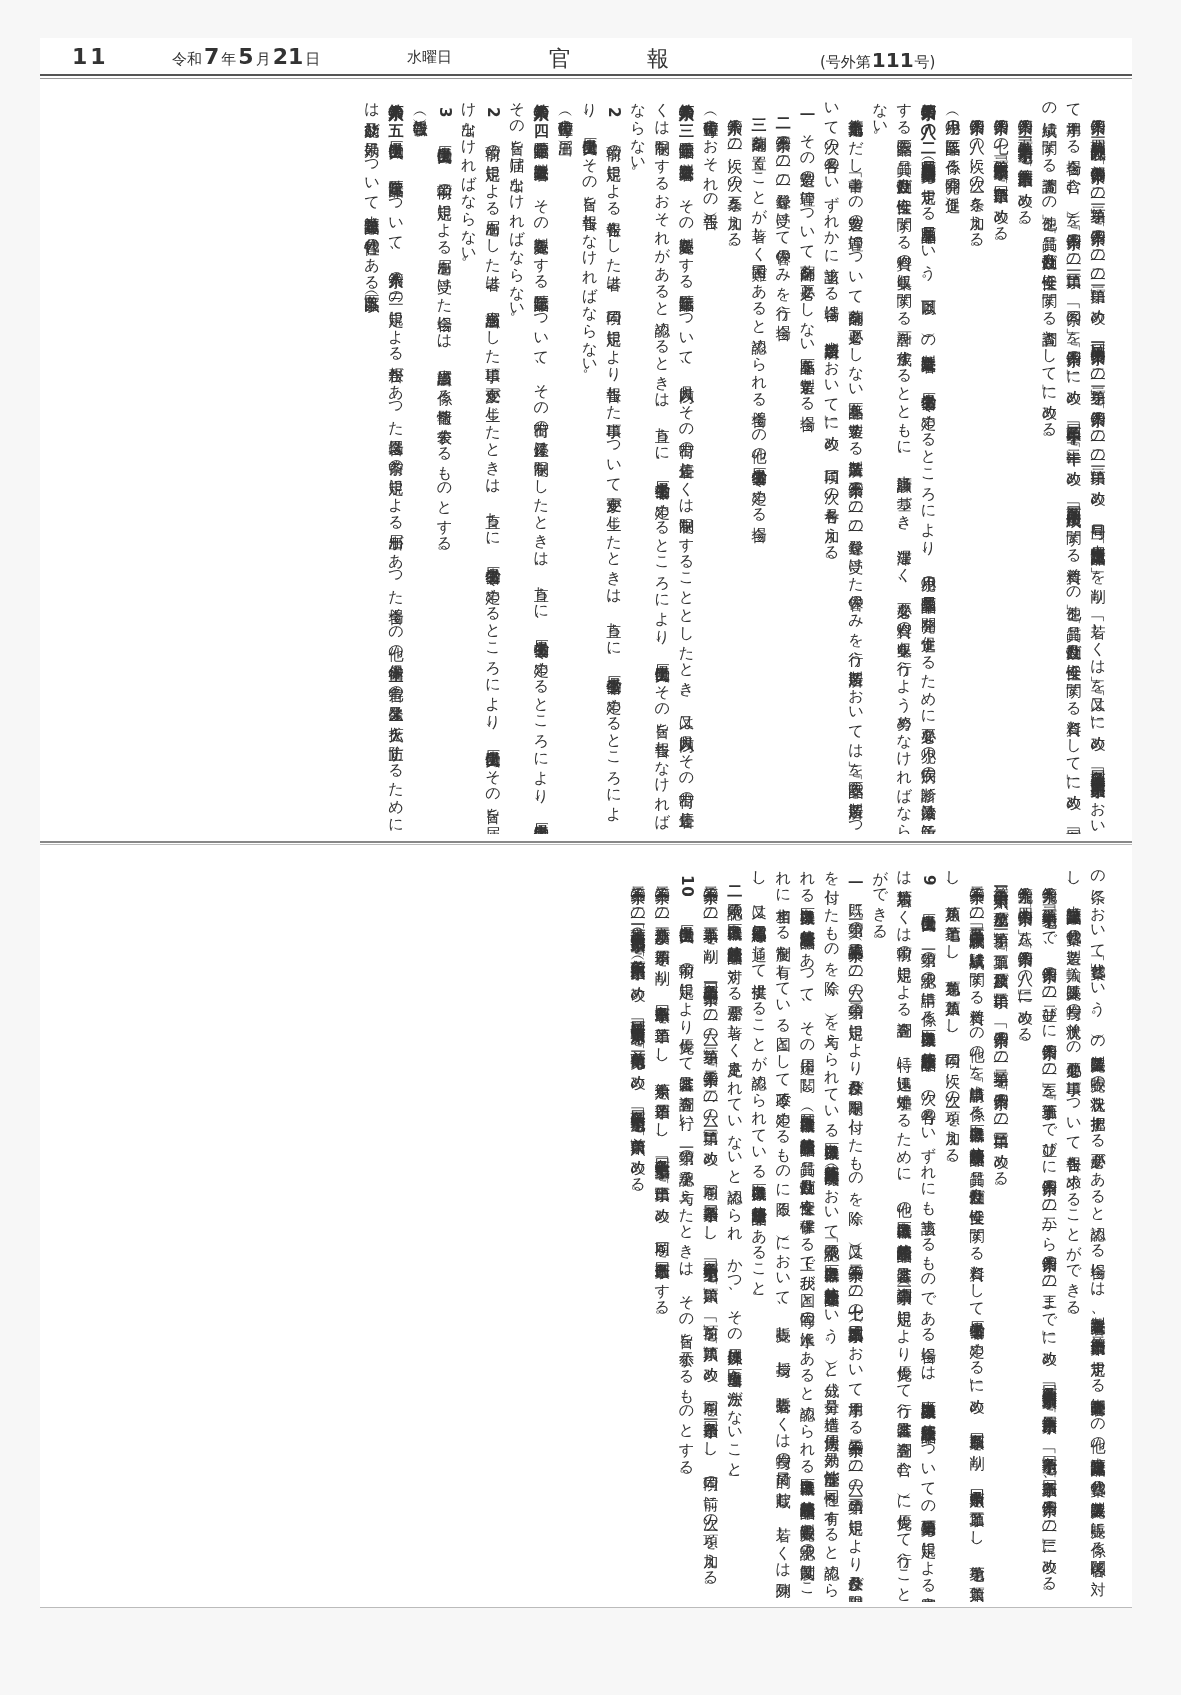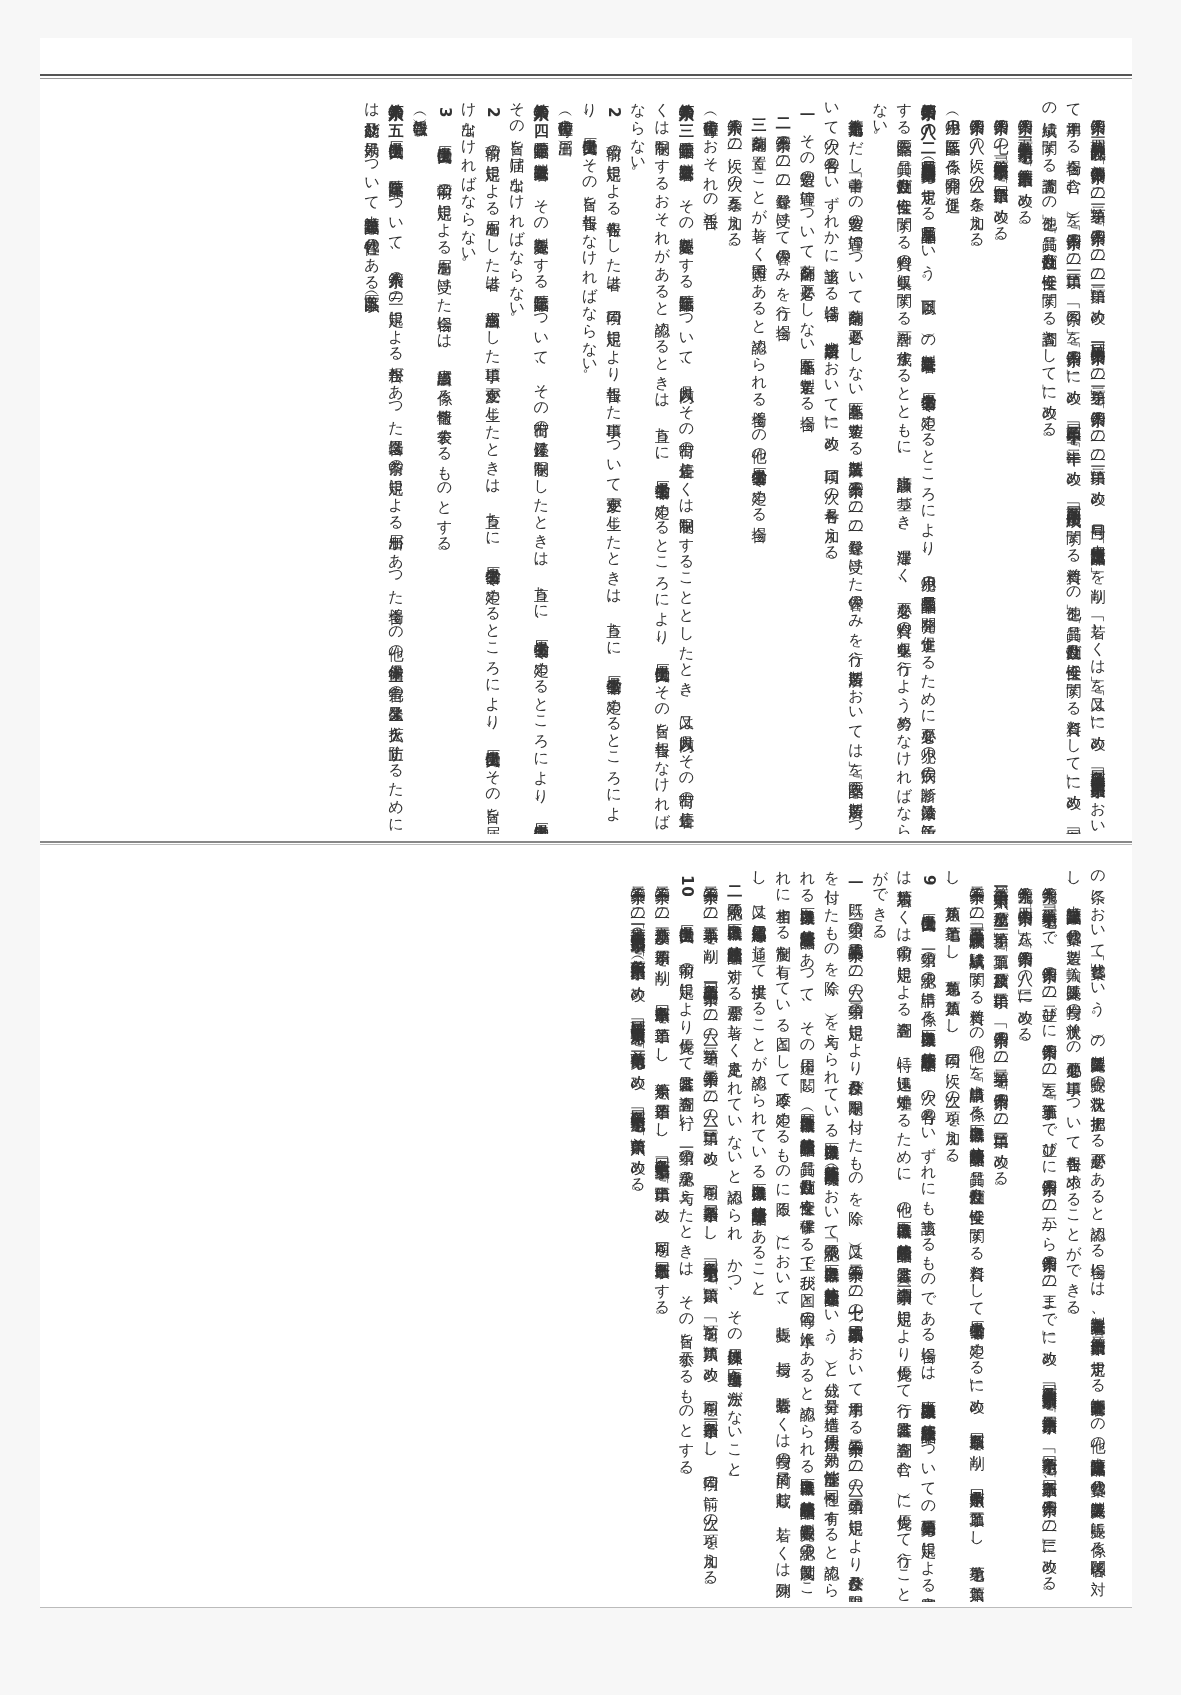--- a/index.html
+++ b/index.html
@@ -58,20 +58,28 @@
   .bot-block { right: 22px; top: 822px; height: 742px; width: 1040px; }
   .para { margin: 0; }
   .para.indent { text-indent: 1em; }
   .para b { font-family: "DejaVu Sans", "Liberation Sans", sans-serif; font-weight: bold; }
 </style>
 </head>
 <body>
 
 <div class="paper">
 
+  <div class="header">
+    <span class="pg">11</span>
+    <span class="date"><span style="position:static">令和</span><b>7</b><span style="position:static">年</span><b>5</b><span style="position:static">月</span><b>21</b><span style="position:static">日</span></span>
+    <span class="weekday">水曜日</span>
+    <span class="title1">官</span>
+    <span class="title2">報</span>
+    <span class="issue"><span style="position:static">(号外第</span><b>111</b><span style="position:static">号)</span></span>
+  </div>
 
   <div class="rule-top"></div>
 
   <div class="block top-block" id="top-block">
       <p class="para indent"><span>第十四条の四第一項各号列記以外の部分中「第十四条の二の二第一項」を「第十四条の二の二の二第一項」に改め、同項第一号中「第十四条の二の二第一項」を「第十四条の二の二の二第一項」に改め、同号ロ中「特定用途医薬品又は」を削り、「若しくは」を「又は」に改め、同条第二項中「第十四条第十三項（同条第十五項において準用する場合を含む。）」を「第十四条の二の三第一項」に、「同条の」を「第十四条の」に改め、同条第三項中「十年」を「十二年」に改め、同条第五項中「使用成績に関する資料その他」を「品質、有効性及び安全性に関する資料として」に改め、同条第七項中「使用の成績に関する調査その他」を「品質、有効性及び安全性に関する調査として」に改める。</span></p>
       <p class="para indent"><span>第十四条の五第一項中「第十四条第十七項」を「第十四条第十五項」に改める。</span></p>
       <p class="para indent"><span>第十四条の七の二第六項中「同条第十五項」を「同条第十三項」に改める。</span></p>
       <p class="para indent"><span>第十四条の八の次に次の一条を加える。</span></p>
       <p class="para indent"><span>（小児用の医薬品に係る開発の促進）</span></p>
       <p class="para"><b>第十四条の八の二</b>　<span>薬局医薬品（第四条第五項第三号に規定する薬局医薬品をいう。以下同じ。）の製造販売業者は、厚生労働省令で定めるところにより、小児用の薬局医薬品の開発を促進するために必要な小児の疾病の診断、治療又は予防に使用する医薬品の品質、有効性及び安全性に関する資料の収集に関する計画を作成するとともに、当該計画に基づき、遅滞なく、必要な資料の収集を行うよう努めなければならない。</span></p>

